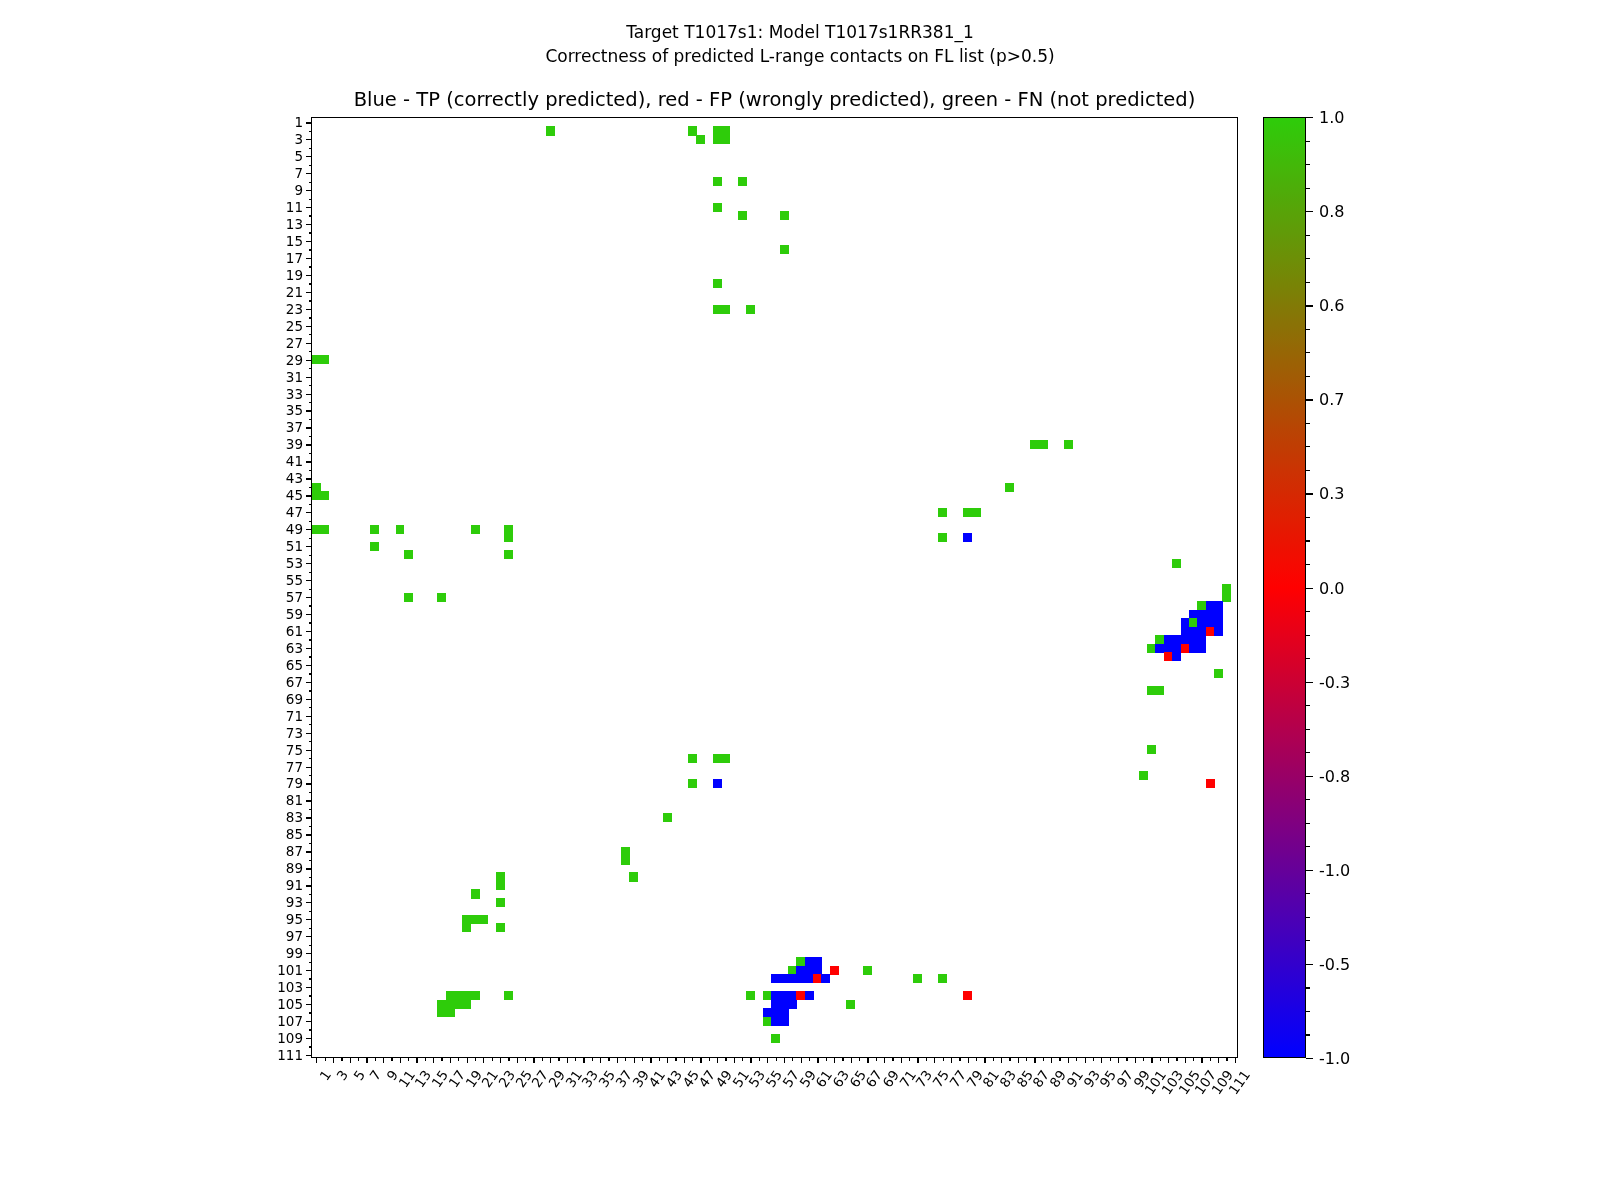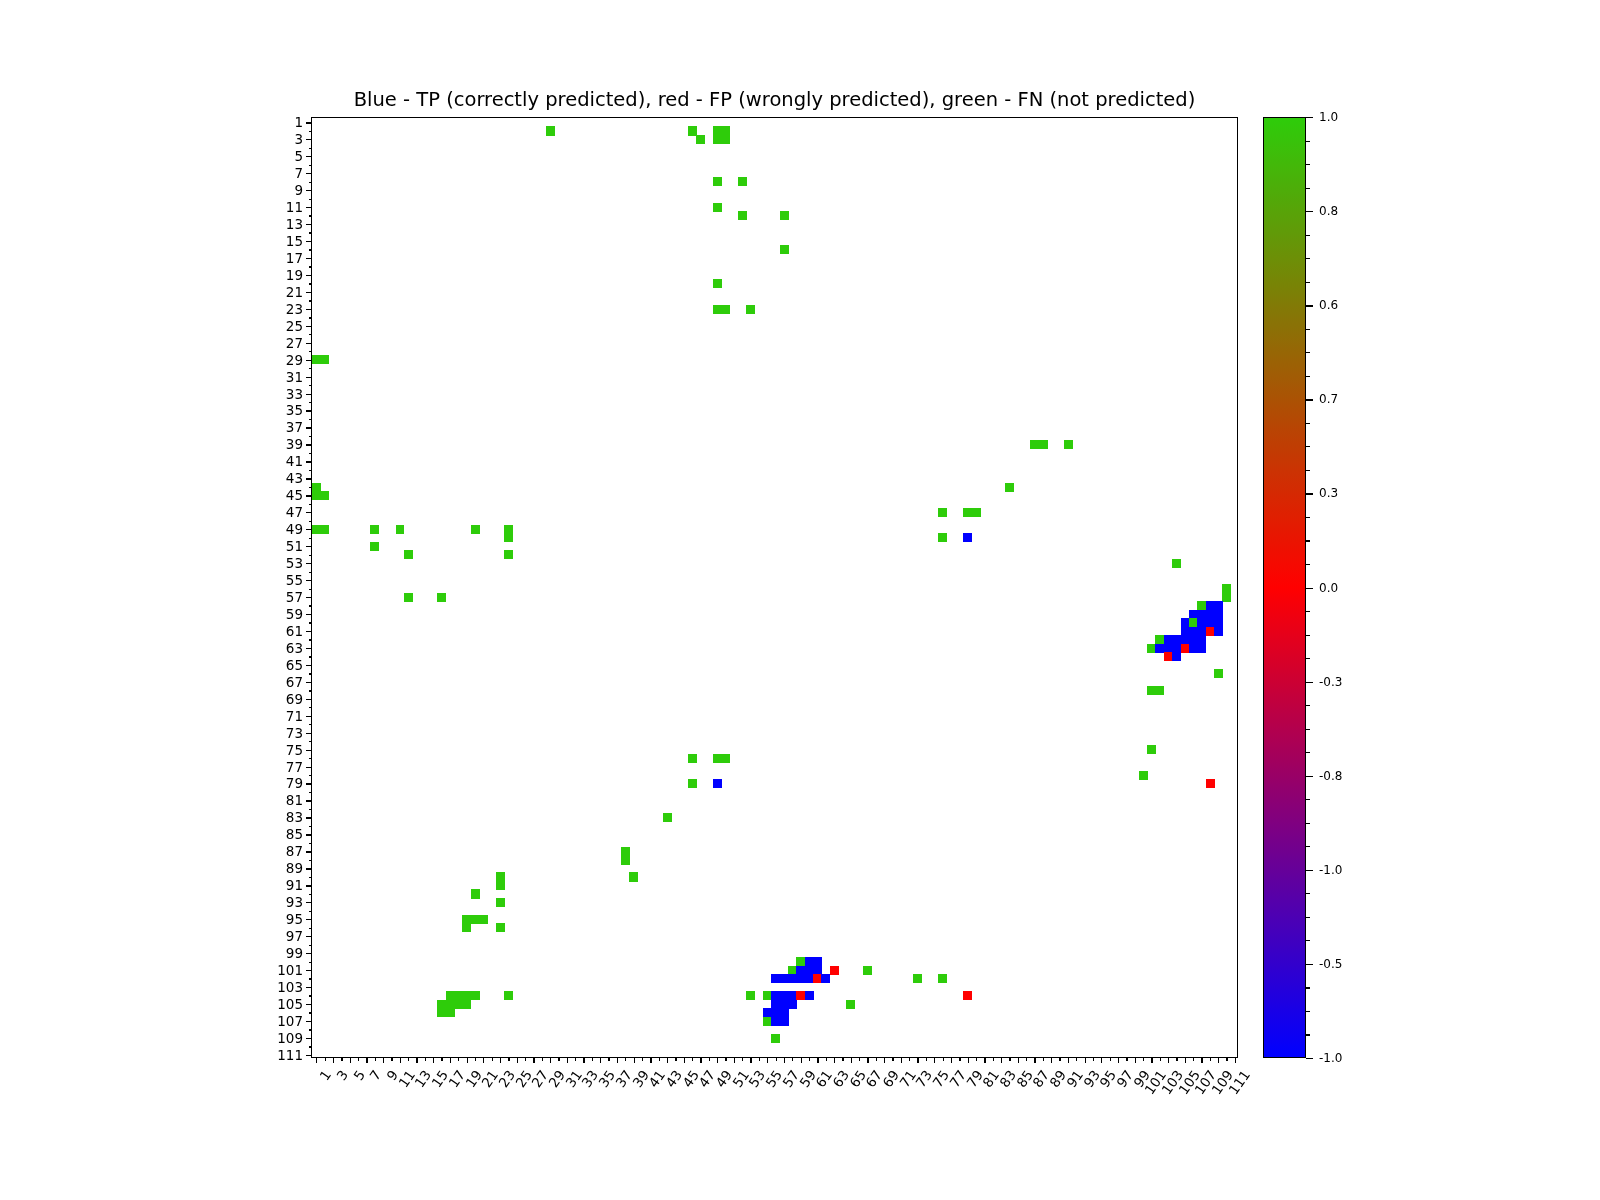--- a/index.html
+++ b/index.html
@@ -126,29 +126,31 @@
     left: 100%;
     width: 4px;
     height: 1.1px;
     background: #000000;
   }
   .cb-label {
     position: absolute;
     left: 100%;
     margin-left: 13px;
     transform: translateY(-50%);
-    font-size: 12px;
+    font-size: 16px;
     white-space: nowrap;
   }
 </style>
 </head>
 <body>
 
 <div id="figure">
 
+  <div id="suptitle">Target T1017s1: Model T1017s1RR381_1
+Correctness of predicted L-range contacts on FL list (p&gt;0.5)</div>
 
   <div id="axtitle">Blue - TP (correctly predicted), red - FP (wrongly predicted), green - FN (not predicted)</div>
 
   <div id="plot-frame">
     <div id="cells">
         <div class="cell" style="left: 233.838px; top: 8.47748px; width: 8.95135px; height: 9.07748px; background: rgb(46, 204, 10);"></div>
         <div class="cell" style="left: 375.811px; top: 8.47748px; width: 8.95135px; height: 9.07748px; background: rgb(46, 204, 10);"></div>
         <div class="cell" style="left: 384.162px; top: 16.955px; width: 8.95135px; height: 9.07748px; background: rgb(46, 204, 10);"></div>
         <div class="cell" style="left: 400.865px; top: 8.47748px; width: 8.95135px; height: 9.07748px; background: rgb(46, 204, 10);"></div>
         <div class="cell" style="left: 409.216px; top: 8.47748px; width: 8.95135px; height: 9.07748px; background: rgb(46, 204, 10);"></div>

